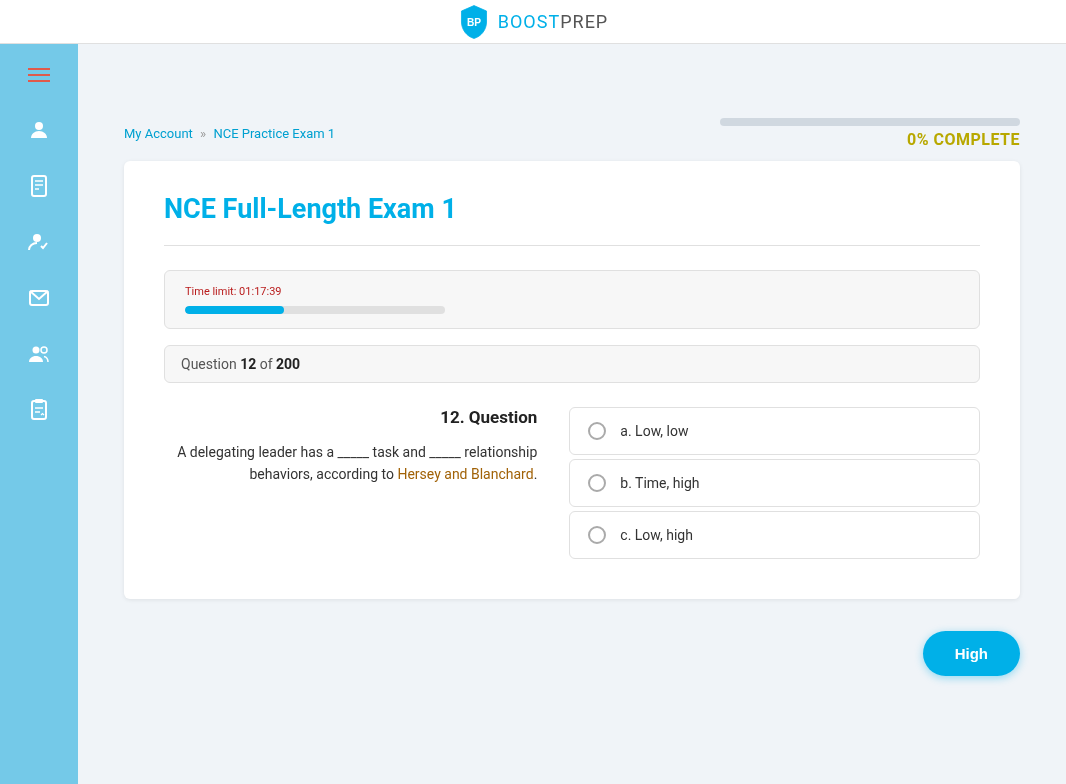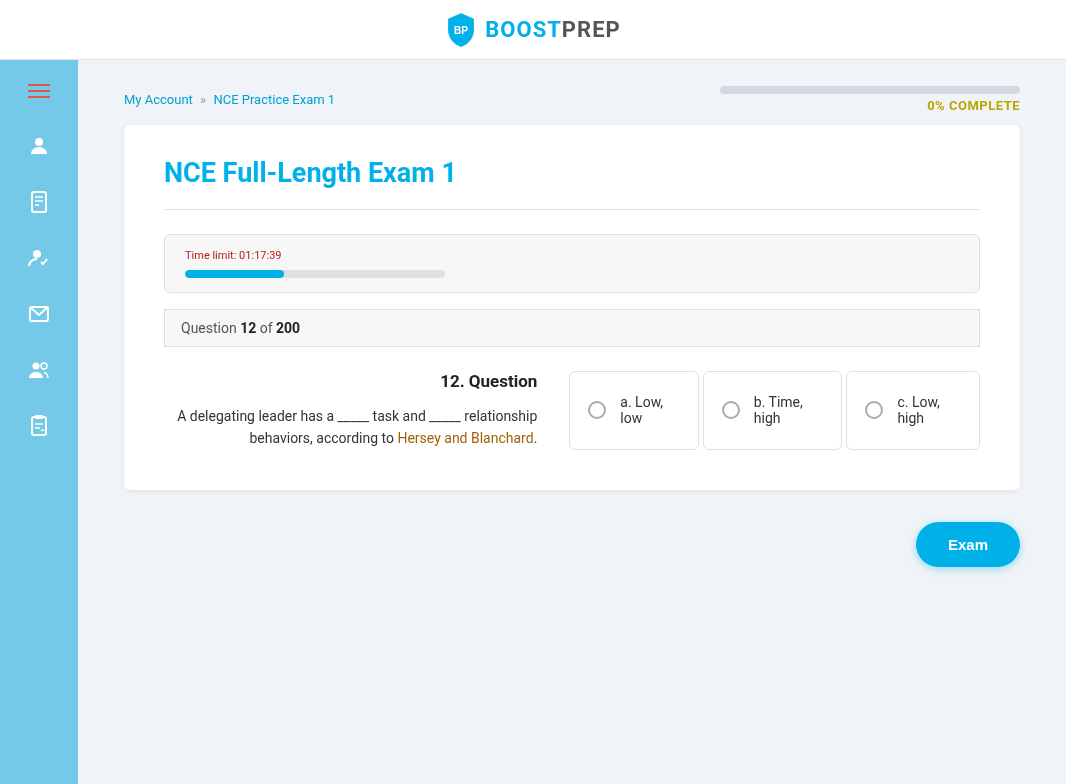--- a/index.html
+++ b/index.html
@@ -8,40 +8,40 @@
       background: #f0f4f8;
       display: flex;
       flex-direction: column;
       height: 784px;
       overflow: hidden;
     }
 
     
     .top-header {
       background: #fff;
-      height: 60px;
+      height: 44px;
       display: flex;
       align-items: center;
       justify-content: center;
       border-bottom: 1px solid #e0e0e0;
       position: relative;
       z-index: 10;
     }
     .logo-area {
       display: flex;
       align-items: center;
       gap: 8px;
     }
     .logo-shield {
       width: 32px;
       height: 36px;
     }
     .logo-text {
-      font-size: 22px;
-      font-weight: 700;
+      font-size: 18px;
+      font-weight: 400;
       color: #333;
       letter-spacing: 1px;
     }
     .logo-text span {
       color: #00b0e8;
     }
 
     
     .main-layout {
       display: flex;
@@ -92,20 +92,21 @@
       width: 24px;
       height: 24px;
     }
 
     
     .content-area {
       flex: 1;
       overflow-y: auto;
       background: #f0f4f8;
       padding: 14px;
+      margin-top: 48px;
     }
 
     
     .breadcrumb-bar {
       background: #f0f4f8;
       padding: 12px 32px 4px 32px;
       display: flex;
       justify-content: space-between;
       align-items: center;
     }
@@ -133,21 +134,21 @@
       background: #d0d8e0;
       border-radius: 4px;
       overflow: hidden;
     }
     .progress-inner {
       height: 100%;
       background: #ccc;
       border-radius: 4px;
     }
     .progress-label {
-      font-size: 13px;
+      font-size: 16px;
       font-weight: 700;
       color: #b8a800;
       letter-spacing: 0.5px;
     }
 
     
     .exam-card {
       background: #fff;
       margin: 8px 32px 16px 32px;
       border-radius: 6px;
@@ -190,21 +191,21 @@
       height: 100%;
       background: #00b0e8;
       border-radius: 4px;
       width: 38%;
     }
 
     
     .question-counter {
       background: #f7f7f7;
       border: 1px solid #e0e0e0;
-      border-radius: 0;
+      border-radius: 6px;
       padding: 10px 16px;
       font-size: 14px;
       color: #555;
       margin-bottom: 24px;
     }
     .question-counter strong {
       font-weight: 700;
       color: #222;
     }
 
@@ -228,20 +229,21 @@
       color: #333;
       line-height: 1.6;
     }
     .question-text a {
       color: #a16207;
       text-decoration: none;
     }
     .answer-options {
       flex: 1.1;
       display: flex;
+      flex-direction: column;
       gap: 4px;
     }
     .answer-option {
       display: flex;
       align-items: center;
       gap: 14px;
       border: 1px solid #e0e0e0;
       border-radius: 6px;
       padding: 14px 18px;
       cursor: pointer;
@@ -410,16 +412,16 @@
           <div class="answer-option">
             <div class="radio-circle"></div>
             <span class="option-text">c. Low, high</span>
           </div>
 
         </div>
       </div>
     </div>
 
     <div class="next-btn-container">
-      <button class="next-btn">Exam</button>
+      <button class="next-btn">High</button>
     </div>
   </div>
 </div>
 
 </body></html>

